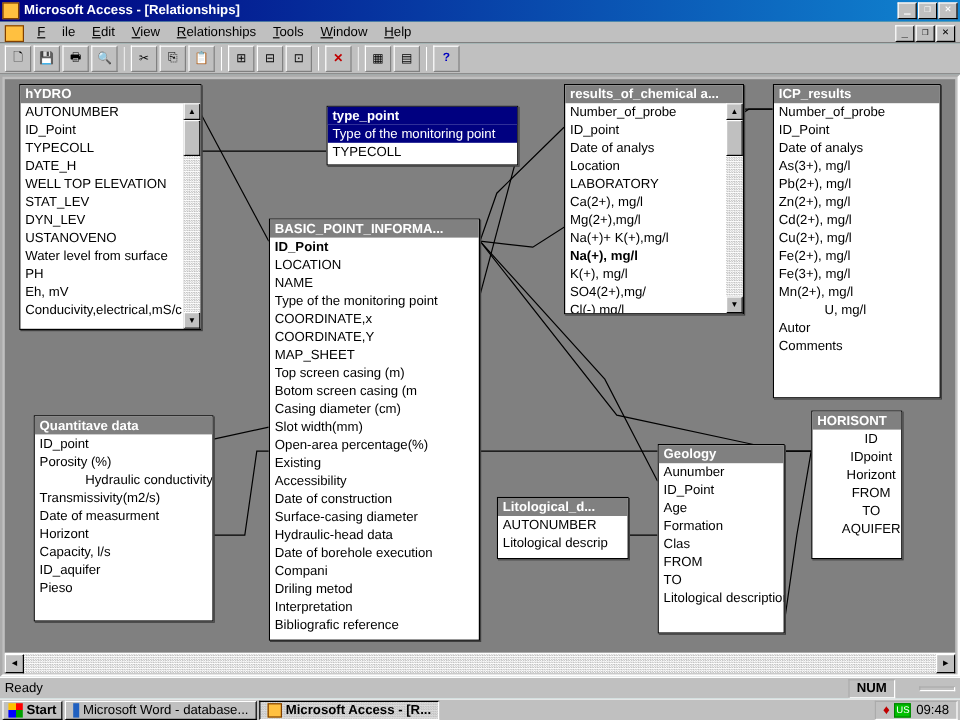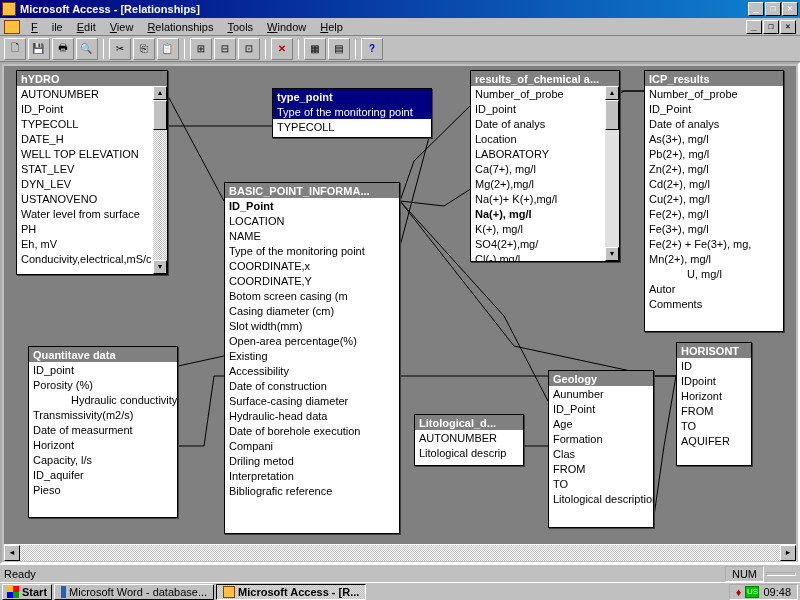--- a/index.html
+++ b/index.html
@@ -2,21 +2,21 @@
 <html><head>
 <meta charset="utf-8">
 <style>
   * { box-sizing: border-box; margin: 0; padding: 0; }
   body { font-family: "MS Sans Serif", Arial, sans-serif; font-size: 11px; background: #008080; width: 800px; height: 600px; overflow: hidden; position: relative; }
   .titlebar { background: linear-gradient(to right, #000080, #1084d0); color: #fff; height: 18px; display: flex; align-items: center; padding: 0 2px; font-weight: bold; }
   .titlebar .icon { width: 14px; height: 14px; background: #ffc040; margin-right: 4px; display:inline-block; border:1px solid #804000;}
   .titlebar .spacer { flex: 1; }
   .titlebar .winbtns { display: flex; gap: 1px; }
   .winbtn { width: 16px; height: 14px; background: #c0c0c0; border: 1px solid; border-color: #fff #000 #000 #fff; font-size: 9px; text-align: center; line-height: 11px; font-family: monospace; cursor: pointer; }
-  .menubar { background: #c0c0c0; height: 18px; display: flex; align-items: center; padding: 0 4px; border-bottom: 1px solid #808080; }
+  .menubar { background: #c0c0c0; height: 18px; display: flex; align-items: flex-end; padding: 0 4px; border-bottom: 1px solid #808080; }
   .menubar span { padding: 2px 7px; cursor: pointer; }
   .menubar span u { text-decoration: underline; }
   .mdiwinbtns { margin-left: auto; display: flex; gap:1px;}
   .toolbar { background: #c0c0c0; height: 26px; display: flex; align-items: center; padding: 2px 4px; border-bottom: 1px solid #808080; gap: 2px; }
   .tbtn { width: 22px; height: 22px; background: #c0c0c0; border: 1px solid; border-color: #fff #808080 #808080 #fff; cursor: pointer; display:flex; align-items:center; justify-content:center; font-size:10px;}
   .tsep { width:1px; height:20px; background:#808080; margin:0 3px; border-right:1px solid #fff;}
   .client { position: absolute; top: 62px; left: 0; right: 0; bottom: 36px; background: #c0c0c0; border: 2px inset #fff; }
   .rel-canvas { position: absolute; left:2px; top:2px; right:2px; bottom:18px; background:#808080; overflow:hidden;}
   .hscroll { position:absolute; left:2px; right:2px; bottom:2px; height:16px; background:#c0c0c0; border-top:1px solid #fff;}
   .hscroll .sbtn { width:16px; height:16px; background:#c0c0c0; border:1px solid; border-color:#fff #000 #000 #fff; display:inline-block; text-align:center; line-height:13px; font-size:9px; cursor:pointer;}
@@ -27,21 +27,21 @@
   .table-win .tbody { position:relative; overflow:hidden;}
   .table-win .row { padding: 1px 4px; white-space: nowrap; overflow:hidden; cursor:pointer; line-height:14px; height:15px;}
   .table-win .row.pk { font-weight: bold; }
   .table-win .row.sel { background: #000080; color: #fff; }
   .table-win .vsb { position:absolute; right:0; top:0; bottom:0; width:14px; background:#c0c0c0;}
   .table-win .vsb .sbtn{width:14px;height:14px;background:#c0c0c0;border:1px solid;border-color:#fff #000 #000 #fff;font-size:8px;text-align:center;line-height:11px;cursor:pointer;}
   .table-win .vsb .thumb{background:#c0c0c0;border:1px solid;border-color:#fff #000 #000 #fff;}
   .table-win .vsb .track{background:repeating-conic-gradient(#c0c0c0 0% 25%, #fff 0% 50%) 50%/2px 2px;}
   svg.lines { position:absolute; left:0; top:0; width:100%; height:100%; pointer-events:none;}
   .statusbar { position: absolute; left:0; right:0; bottom:18px; height:18px; background:#c0c0c0; border-top:1px solid #fff; display:flex; align-items:center; padding:0 4px; font-size:11px;}
-  .statusbar .cell{border:1px inset #fff; padding:1px 6px; margin-left:2px;}
+  .statusbar .cell{border:1px inset #fff; padding:1px 6px; margin-left:20px;font-weight:bold;}
   .statusbar .spacer{flex:1;}
   .taskbar { position:absolute; left:0; right:0; bottom:0; height:18px; background:#c0c0c0; border-top:1px solid #fff; display:flex; align-items:center; padding:0 2px; gap:2px;}
   .taskbar .start{height:16px; padding:0 4px; background:#c0c0c0; border:1px solid; border-color:#fff #000 #000 #fff; font-weight:bold; display:flex; align-items:center; gap:3px; cursor:pointer;}
   .taskbar .start .logo{width:12px;height:12px;background:
     conic-gradient(from 0deg, #ff0000 0 90deg,#00a000 90deg 180deg,#0000ff 180deg 270deg,#ffc000 270deg 360deg);}
   .taskbar .task{height:16px; padding:0 6px; background:#c0c0c0; border:1px solid; border-color:#fff #000 #000 #fff; display:flex; align-items:center; gap:3px; cursor:pointer; max-width:160px; overflow:hidden; white-space:nowrap;}
   .taskbar .task.active{border-color:#000 #fff #fff #000; background:repeating-conic-gradient(#c0c0c0 0% 25%, #ddd 0% 50%) 50%/2px 2px; font-weight:bold;}
   .taskbar .tray{margin-left:auto; border:1px inset #fff; padding:0 6px; height:16px; display:flex; align-items:center; gap:4px;}
   .tray .ind{width:14px; height:12px; background:#00c000; border:1px solid #008000; color:#fff; font-size:8px; text-align:center; line-height:10px;}
   .ticon{width:12px;height:12px;display:inline-block;}
@@ -146,21 +146,21 @@
         </div>
       </div>
       <div class="table-win" style="left: 466px; top: 4px; width: 150px; height: 192px;">
         <div class="thead">results_of_chemical a...</div>
         <div class="tbody" style="height: 175px;">
           <div class="row" style="width: 134px;">Number_of_probe</div>
           <div class="row" style="width: 134px;">ID_point</div>
           <div class="row" style="width: 134px;">Date of analys</div>
           <div class="row" style="width: 134px;">Location</div>
           <div class="row" style="width: 134px;">LABORATORY</div>
-          <div class="row" style="width: 134px;">Ca(7+), mg/l</div>
+          <div class="row" style="width: 134px;">Ca(2+), mg/l</div>
           <div class="row" style="width: 134px;">Mg(2+),mg/l</div>
           <div class="row" style="width: 134px;">Na(+)+ K(+),mg/l</div>
           <div class="row" style="width: 134px; font-weight: bold;">Na(+), mg/l</div>
           <div class="row" style="width: 134px;">K(+), mg/l</div>
           <div class="row" style="width: 134px;">SO4(2+),mg/</div>
           <div class="row" style="width: 134px;">Cl(-) mg/l</div>
           <div class="vsb">
             <div class="sbtn">▴</div>
             <div class="thumb" style="height:30px;"></div>
             <div class="track" style="height:117px;"></div>
@@ -174,36 +174,37 @@
           <div class="row" style="width: 138px;">Number_of_probe</div>
           <div class="row" style="width: 138px;">ID_Point</div>
           <div class="row" style="width: 138px;">Date of analys</div>
           <div class="row" style="width: 138px;">As(3+), mg/l</div>
           <div class="row" style="width: 138px;">Pb(2+), mg/l</div>
           <div class="row" style="width: 138px;">Zn(2+), mg/l</div>
           <div class="row" style="width: 138px;">Cd(2+), mg/l</div>
           <div class="row" style="width: 138px;">Cu(2+), mg/l</div>
           <div class="row" style="width: 131px;">Fe(2+), mg/l</div>
           <div class="row" style="width: 138px;">Fe(3+), mg/l</div>
-          <div class="row" style="width: 138px;">Fe(2+) + Fe(3+), mg,</div>
           <div class="row" style="width: 138px;">Mn(2+), mg/l</div>
           <div class="row" style="width: 138px; padding-left: 42px;">U, mg/l</div>
           <div class="row" style="width: 138px;">Autor</div>
           <div class="row" style="width: 138px;">Comments</div>
         </div>
       </div>
       <div class="table-win" style="left: 220px; top: 116px; width: 176px; height: 352px;">
         <div class="thead">BASIC_POINT_INFORMA...</div>
         <div class="tbody" style="height: 335px;">
           <div class="row pk" style="width: 174px;">ID_Point</div>
           <div class="row" style="width: 174px;">LOCATION</div>
           <div class="row" style="width: 174px;">NAME</div>
           <div class="row" style="width: 174px;">Type of the monitoring point</div>
           <div class="row" style="width: 174px;">COORDINATE,x</div>
           <div class="row" style="width: 174px;">COORDINATE,Y</div>
+          <div class="row" style="width: 174px;">MAP_SHEET</div>
+          <div class="row" style="width: 174px;">Top screen casing (m)</div>
           <div class="row" style="width: 174px;">Botom screen casing (m</div>
           <div class="row" style="width: 174px;">Casing diameter (cm)</div>
           <div class="row" style="width: 174px;">Slot width(mm)</div>
           <div class="row" style="width: 174px;">Open-area percentage(%)</div>
           <div class="row" style="width: 174px;">Existing</div>
           <div class="row" style="width: 174px;">Accessibility</div>
           <div class="row" style="width: 174px;">Date of construction</div>
           <div class="row" style="width: 174px;">Surface-casing diameter</div>
           <div class="row" style="width: 174px;">Hydraulic-head data</div>
           <div class="row" style="width: 174px;">Date of borehole execution</div>
@@ -242,21 +243,21 @@
           <div class="row" style="width: 124px;">Age</div>
           <div class="row" style="width: 104px;">Formation</div>
           <div class="row" style="width: 104px;">Clas</div>
           <div class="row" style="width: 104px;">FROM</div>
           <div class="row" style="width: 104px;">TO</div>
           <div class="row" style="width: 104px;">Litological description</div>
         </div>
       </div>
       <div class="table-win" style="left: 672px; top: 276px; width: 76px; height: 124px;">
         <div class="thead">HORISONT</div>
-        <div class="tbody" style="height: 107px;">
+        <div class="tbody" style="height: 107px; text-align: center;">
           <div class="row" style="width: 98px;">ID</div>
           <div class="row" style="width: 98px;">IDpoint</div>
           <div class="row" style="width: 98px;">Horizont</div>
           <div class="row" style="width: 98px;">FROM</div>
           <div class="row" style="width: 98px;">TO</div>
           <div class="row" style="width: 98px;">AQUIFER</div>
         </div>
       </div>
     </div>
   <div class="hscroll">

